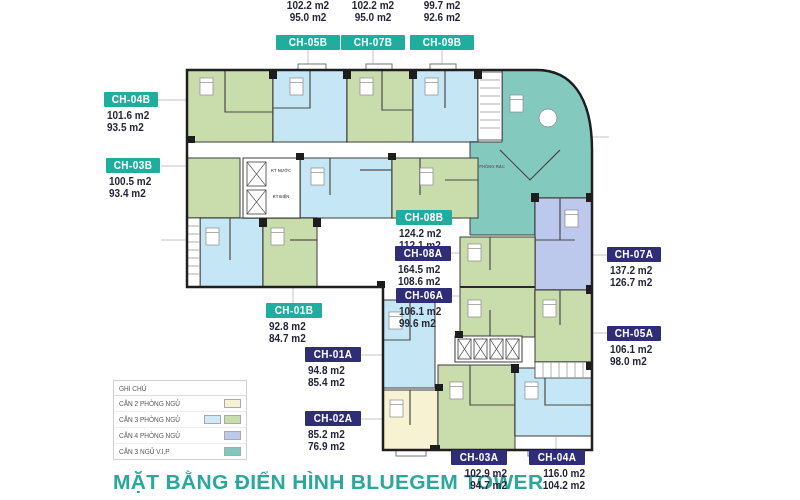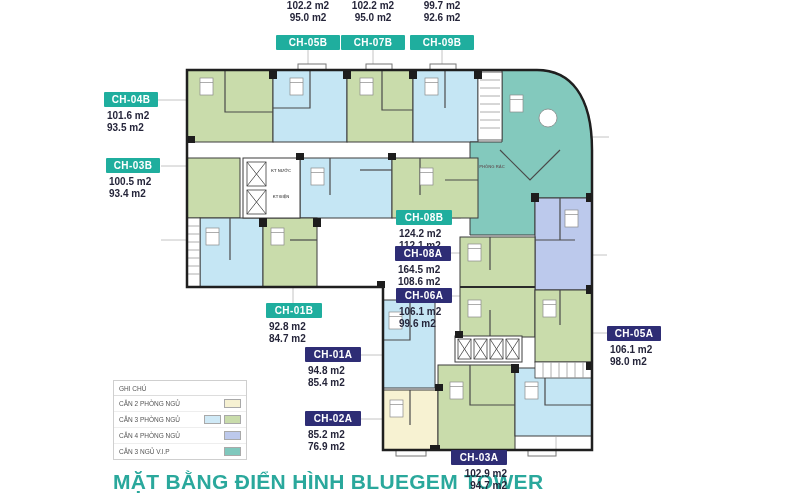--- a/index.html
+++ b/index.html
@@ -233,20 +233,25 @@
     <span class="box t">CH-04B</span>
     <div class="m">101.6 m2</div>
     <div class="m">93.5 m2</div>
   </div>
   <div class="apt below" style="left:106px;top:158px;width:54px">
     <span class="box t">CH-03B</span>
     <div class="m">100.5 m2</div>
     <div class="m">93.4 m2</div>
   </div>
 
+  <div class="apt below" style="left:607px;top:247px;width:54px">
+    <span class="box n">CH-07A</span>
+    <div class="m">137.2 m2</div>
+    <div class="m">126.7 m2</div>
+  </div>
   <div class="apt below" style="left:607px;top:326px;width:54px">
     <span class="box n">CH-05A</span>
     <div class="m">106.1 m2</div>
     <div class="m">98.0 m2</div>
   </div>
 
   <div class="apt below" style="left:396px;top:210px;width:56px">
     <span class="box t">CH-08B</span>
     <div class="m">124.2 m2</div>
     <div class="m">112.1 m2</div>
@@ -274,20 +279,25 @@
   <div class="apt below" style="left:305px;top:411px;width:56px">
     <span class="box n">CH-02A</span>
     <div class="m">85.2 m2</div>
     <div class="m">76.9 m2</div>
   </div>
 
   <div class="apt below center" style="left:451px;top:450px;width:56px">
     <span class="box n">CH-03A</span>
     <div class="m">102.9 m2</div>
     <div class="m">94.7 m2</div>
+  </div>
+  <div class="apt below center" style="left:529px;top:450px;width:56px">
+    <span class="box n">CH-04A</span>
+    <div class="m">116.0 m2</div>
+    <div class="m">104.2 m2</div>
   </div>
 
   <div class="legend">
     <div class="hdr">GHI CHÚ</div>
     <div class="row">
       <span class="lbl">CĂN 2 PHÒNG NGỦ</span>
       <span class="sp"></span>
       <span class="sw" style="background: rgb(246, 241, 210);"></span>
     </div>
     <div class="row">

